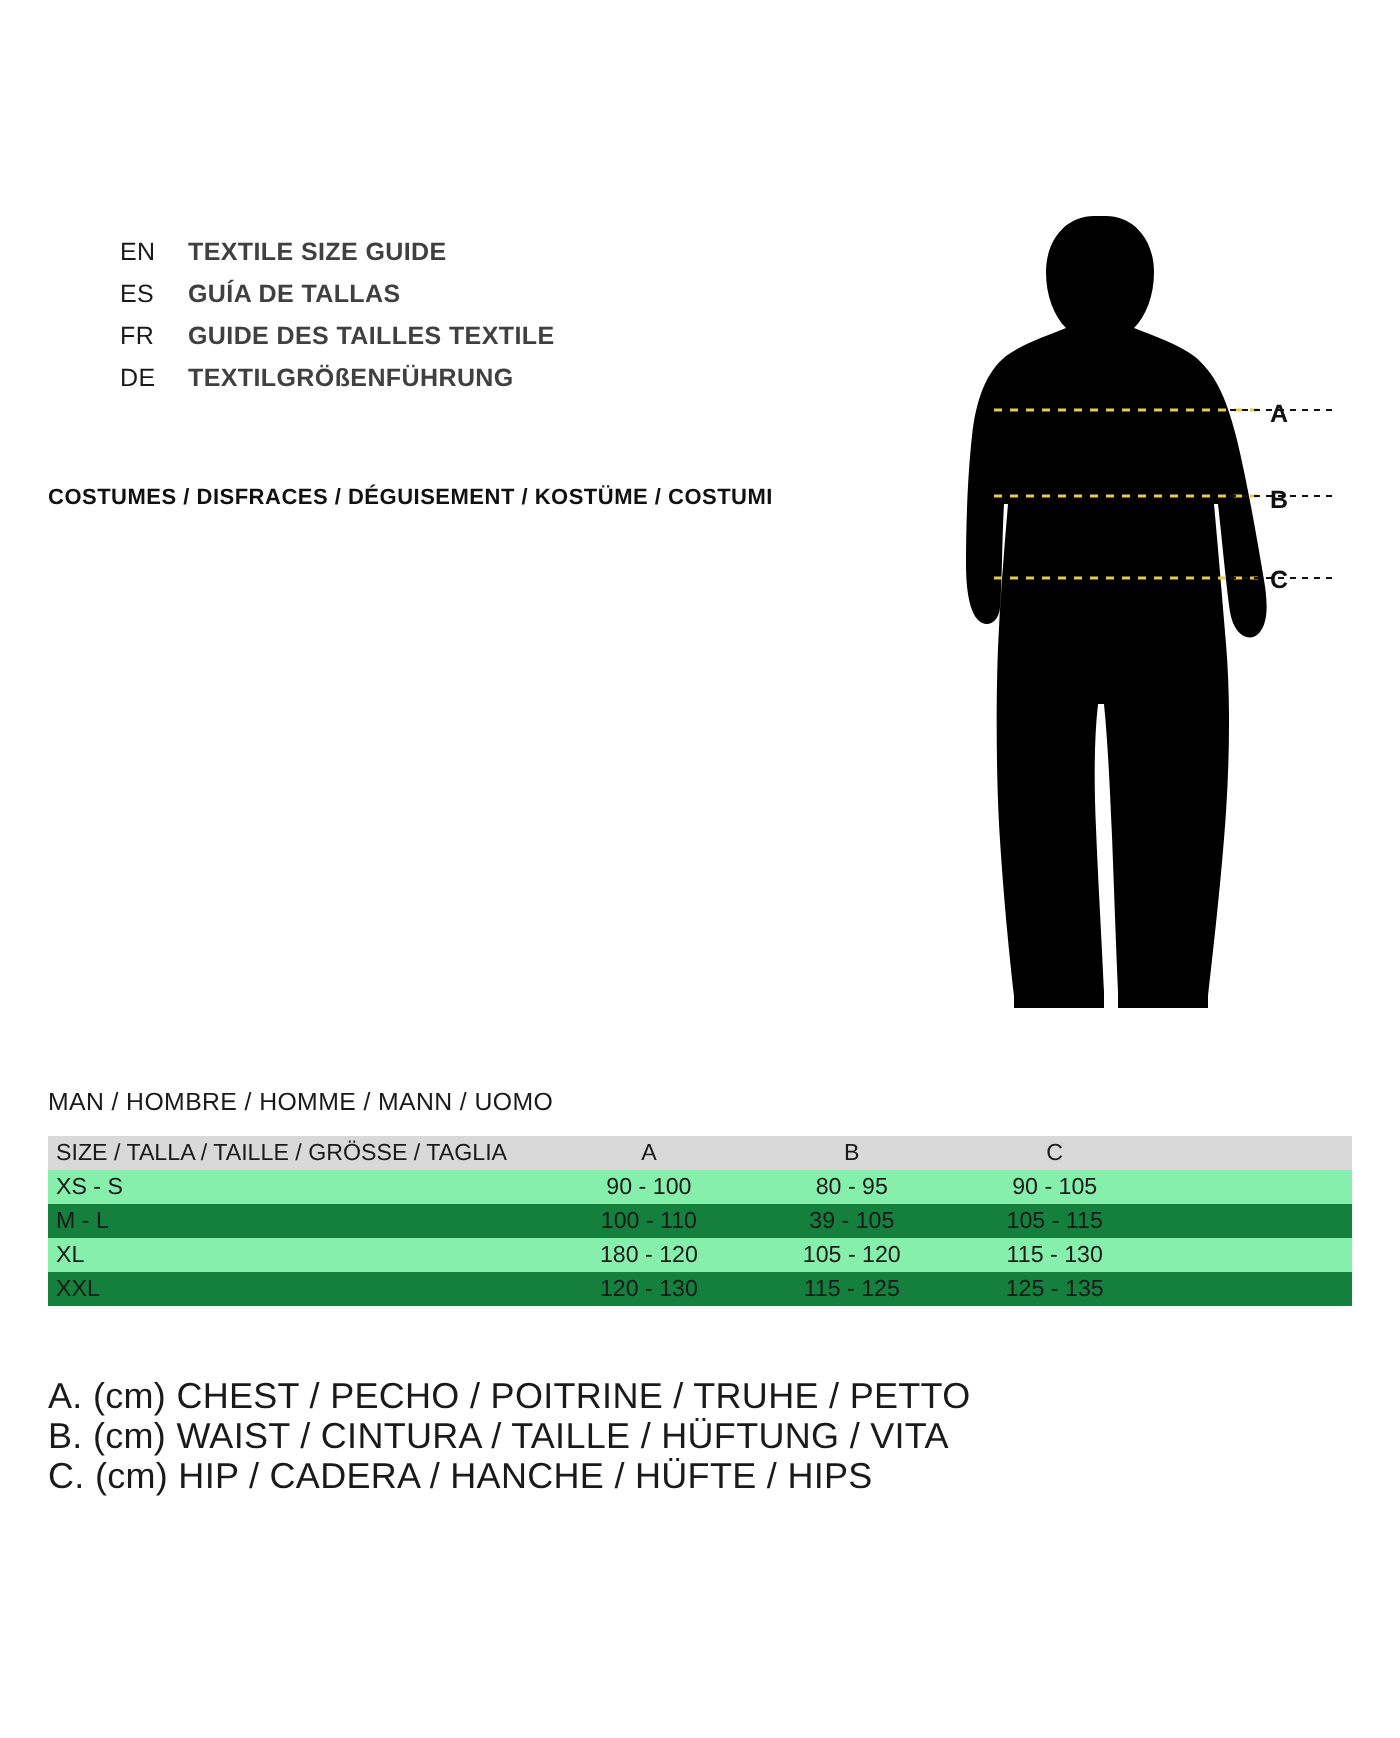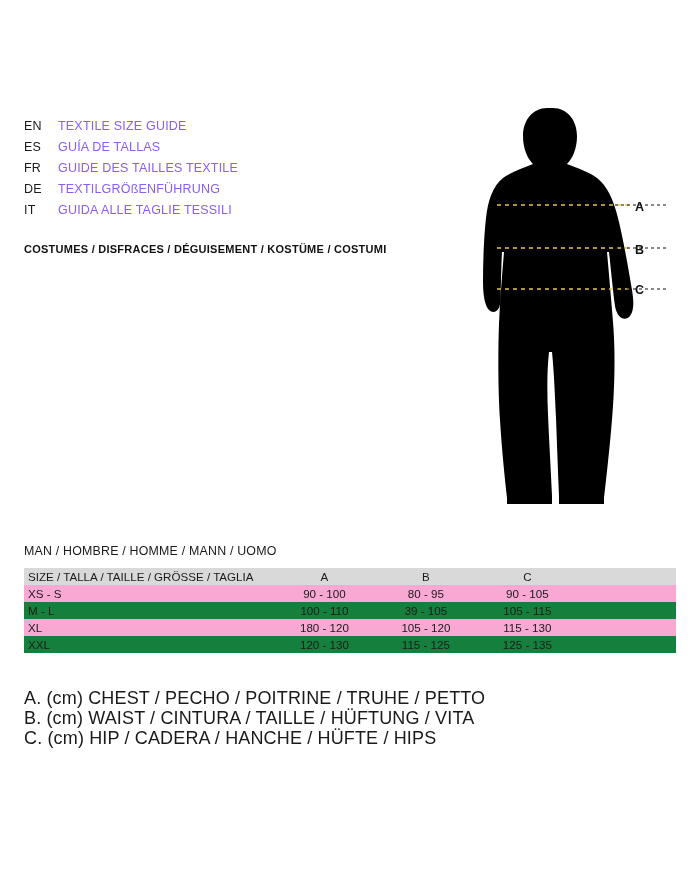--- a/index.html
+++ b/index.html
@@ -22,28 +22,30 @@
     left: 24px;
     top: 119px;
     width: 380px;
   }
   .lang-row {
     display: flex;
     align-items: baseline;
     height: 21px;
     font-size: 12.5px;
     letter-spacing: 0.2px;
+    margin-left: 36px;
   }
   .lang-code {
     width: 34px;
     flex: 0 0 34px;
     color: #1a1a1a;
   }
   .lang-text {
-    color: #8b5cf6;
+    color: #404040;
+    font-weight: bold;
   }
 
   .costumes-line {
     position: absolute;
     left: 24px;
     top: 243px;
     font-size: 11px;
     font-weight: bold;
     letter-spacing: 0.25px;
     color: #111;
@@ -91,21 +93,21 @@
   table.size-table td {
     padding: 0;
     height: 17px;
     line-height: 17px;
     font-weight: normal;
     color: #1a1a1a;
   }
   table.size-table thead tr {
     background: #d9d9d9;
   }
-  table.size-table tbody tr.odd { background: #f9a8d4; }
+  table.size-table tbody tr.odd { background: #86efac; }
   table.size-table tbody tr.even { background: #15803d; }
 
   .col-label { width: 290px; text-align: left; padding-left: 4px !important; }
   .col-m { width: 120px; text-align: center; }
   .spacer-col { width: 120px; }
 
   
   .notes {
     position: absolute;
     left: 24px;
@@ -131,24 +133,20 @@
     <span class="lang-code">ES</span>
     <span class="lang-text">GUÍA DE TALLAS</span>
   </div>
   <div class="lang-row">
     <span class="lang-code">FR</span>
     <span class="lang-text">GUIDE DES TAILLES TEXTILE</span>
   </div>
   <div class="lang-row">
     <span class="lang-code">DE</span>
     <span class="lang-text">TEXTILGRÖßENFÜHRUNG</span>
-  </div>
-  <div class="lang-row">
-    <span class="lang-code">IT</span>
-    <span class="lang-text">GUIDA ALLE TAGLIE TESSILI</span>
   </div>
 </div>
 
 <div class="costumes-line">COSTUMES / DISFRACES / DÉGUISEMENT / KOSTÜME / COSTUMI</div>
 
 <div class="figure-wrap">
   <svg width="225" height="420" viewBox="0 0 225 420" xmlns="http://www.w3.org/2000/svg">
 
     <path fill="#000000" d="
       M92,8

